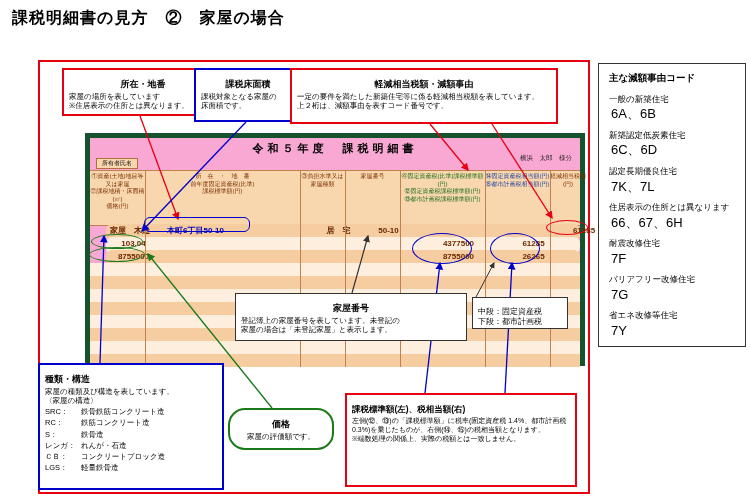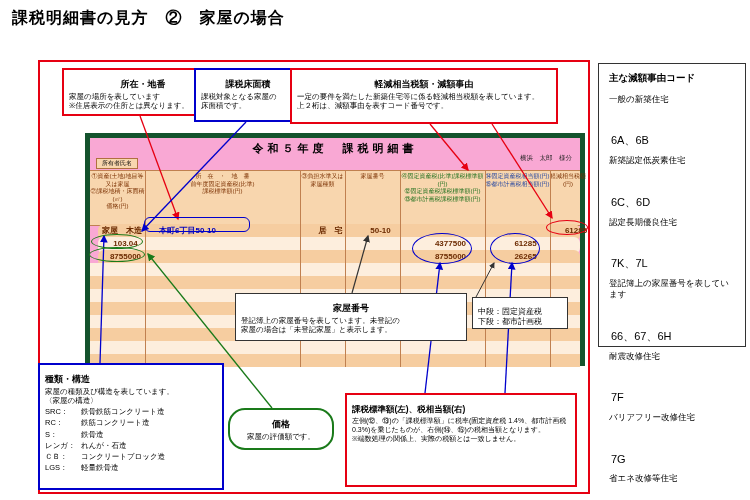--- a/index.html
+++ b/index.html
@@ -28,21 +28,21 @@
   .stmt-owner{position:absolute;top:16px;right:8px;font-size:6.5px;color:#222;}
   .stmt-owner-label{position:absolute;top:20px;left:6px;font-size:6px;line-height:9px;
                     border:1px solid #b07040;background:#f8d6ae;padding:0 5px;}
   .stmt-head{position:absolute;top:32px;left:0;right:0;height:54px;display:flex;
              background:#f8d6ae;border-top:1px solid #c08050;border-bottom:1px solid #c08050;}
   .hc{flex:none;font-size:6px;line-height:1.25;text-align:center;padding-top:2px;
       color:#7a2f00;white-space:pre-line;overflow:hidden;box-sizing:border-box;}
   .hc.gr{color:#1b6e1b;} .hc.bl{color:#1b3fa0;}
   .c1{width:55px;} .c2{width:155px;} .c3{width:45px;} .c4{width:55px;}
   .c5{width:85px;} .c6{width:65px;} .c7{width:36px;}
-  .dline{position:absolute;left:8px;right:0;height:17px;display:flex;border-radius:6px;}
+  .dline{position:absolute;left:16px;right:0;height:17px;display:flex;border-radius:6px;}
   .dc{flex:none;font-size:8px;font-weight:bold;line-height:13px;text-align:center;
       color:#6b2a00;box-sizing:border-box;overflow:hidden;}
   .dc.addr{color:#0000bb;text-align:left;padding-left:6px;}
   .stripes{position:absolute;left:0;right:0;top:125px;height:104px;
            background:repeating-linear-gradient(to bottom,#fdeedd 0 13px,#f6cda0 13px 26px);}
   .vline{position:absolute;top:32px;height:197px;width:1px;background:#c08050;}
 
   
   .oval{position:absolute;border-radius:50%;z-index:5;pointer-events:none;}
   .ov-green{border:1.6px solid #1a7a1a;}
@@ -51,21 +51,21 @@
   .rect-blue{position:absolute;border:1.5px solid #0000cc;border-radius:6px;z-index:5;pointer-events:none;}
 
   .arrows{position:absolute;left:0;top:0;width:750px;height:500px;z-index:3;pointer-events:none;}
 
   
   .sidebar{left:598px;top:63px;width:148px;height:284px;border:1.5px solid #333;
            background:#fff;z-index:4;box-sizing:border-box;padding:8px 10px;}
   .sidebar .sb-title{font-weight:bold;font-size:9.5px;text-align:left;margin-bottom:9px;}
   .sb-item{margin-bottom:7px;line-height:1.35;}
   .sb-item .lbl{font-weight:normal;font-size:8.5px;}
-  .sb-item .code{font-size:11px;padding-left:2px;margin-top:28px;}
+  .sb-item .code{font-size:13px;padding-left:2px;}
 
   
   .ts-row{display:flex;font-size:7.5px;line-height:1.5;}
   .ts-row .code{width:36px;flex:none;}
 </style>
 </head>
 <body>
 
 <div class="page-title">課税明細書の見方　②　家屋の場合</div>
 
@@ -246,21 +246,21 @@
   </div>
   <div class="sb-item">
     <div class="lbl">新築認定低炭素住宅</div>
     <div class="code">6C、6D</div>
   </div>
   <div class="sb-item">
     <div class="lbl">認定長期優良住宅</div>
     <div class="code">7K、7L</div>
   </div>
   <div class="sb-item">
-    <div class="lbl">登記簿上の家屋番号を表しています</div>
+    <div class="lbl">住居表示の住所とは異なります</div>
     <div class="code">66、67、6H</div>
   </div>
   <div class="sb-item">
     <div class="lbl">耐震改修住宅</div>
     <div class="code">7F</div>
   </div>
   <div class="sb-item">
     <div class="lbl">バリアフリー改修住宅</div>
     <div class="code">7G</div>
   </div>

